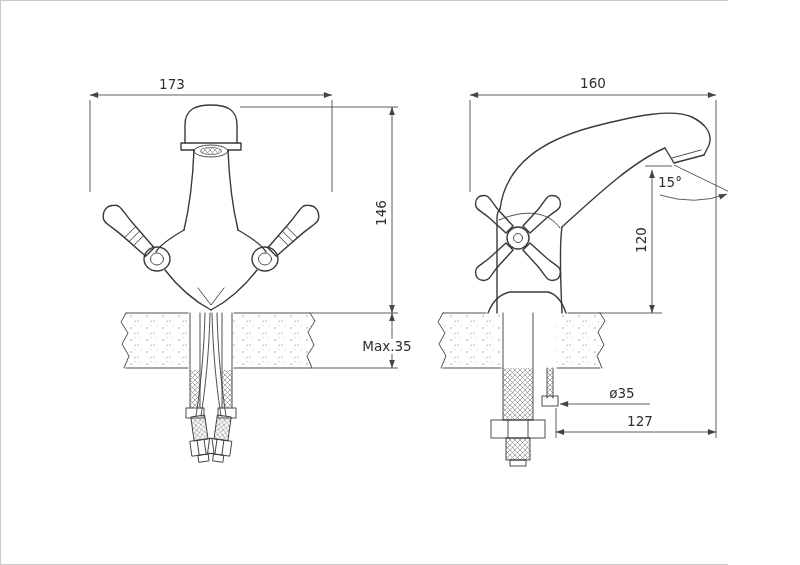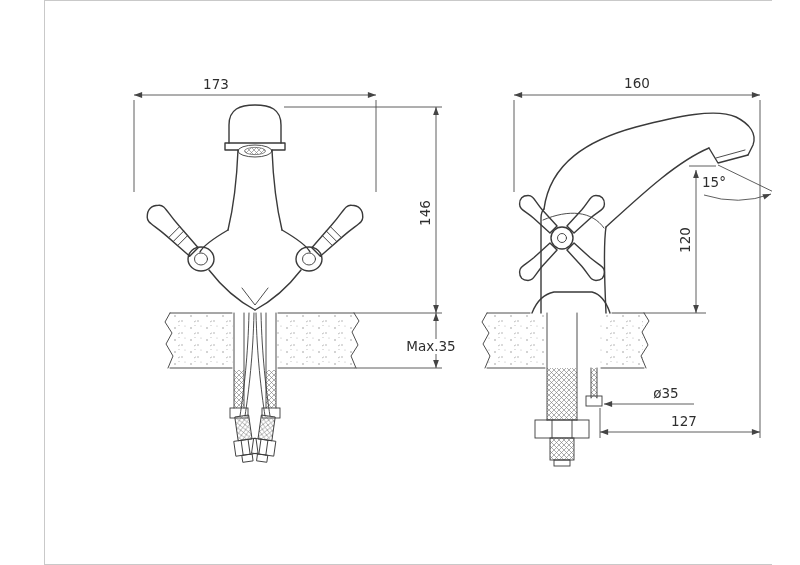--- a/index.html
+++ b/index.html
@@ -1,16 +1,16 @@
 <!DOCTYPE html>
 <html><head>
 <meta charset="utf-8">
 <style>
   html,body{margin:0;padding:0;background:#fff;}
-  .sheet{width:728px;height:565px;position:relative;background:#fff;overflow:hidden;padding-left:44px;}
+  .sheet{width:728px;height:565px;position:relative;background:#fff;overflow:hidden;}
   svg{display:block;}
   .obj{stroke:#3a3a3a;stroke-width:1.4;fill:none;stroke-linecap:round;stroke-linejoin:round;}
   .thin{stroke:#3a3a3a;stroke-width:0.9;fill:none;stroke-linecap:round;}
   .dim{stroke:#4d4d4d;stroke-width:0.9;fill:none;}
   .dimtxt{fill:#2e2e2e;font-family:"DejaVu Sans",sans-serif;font-size:13.5px;}
   .mask{fill:#ffffff;stroke:none;}
 </style>
 </head>
 <body>
 

